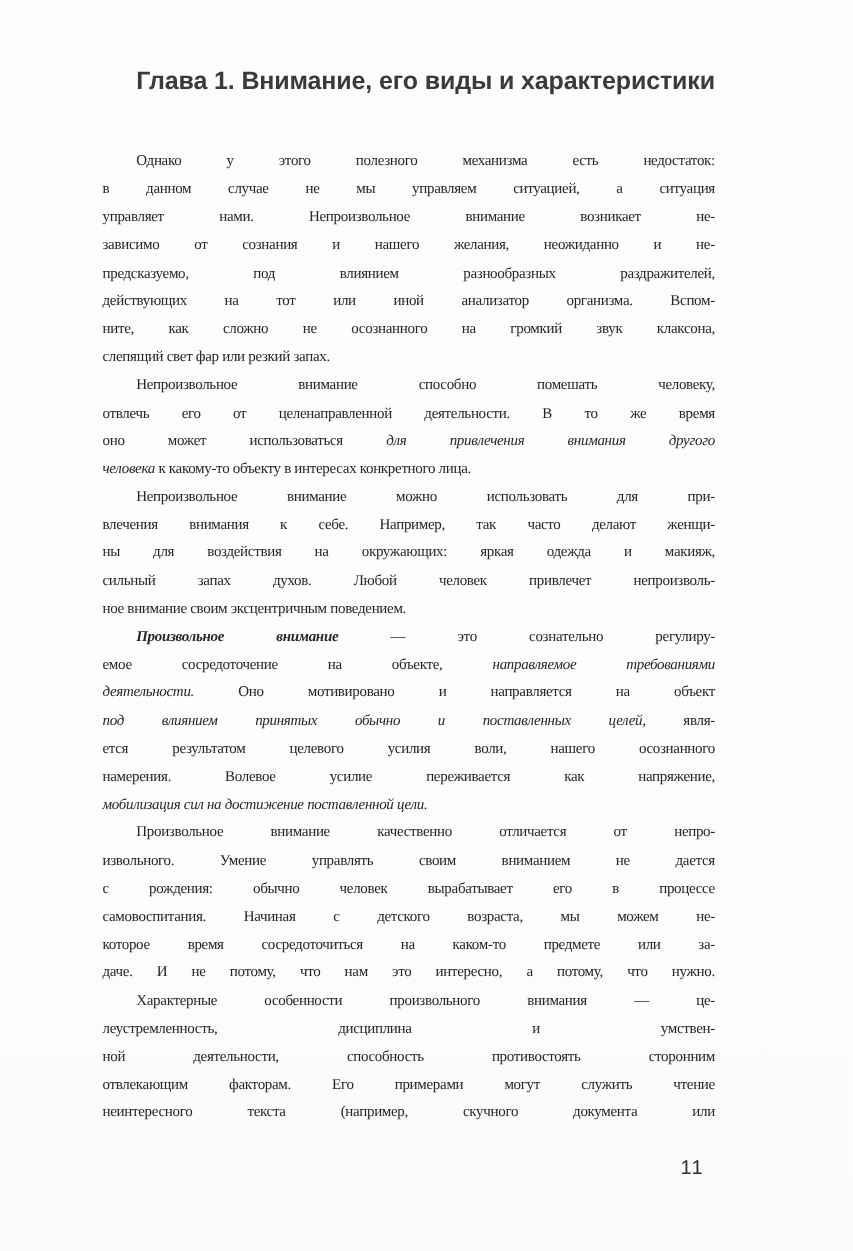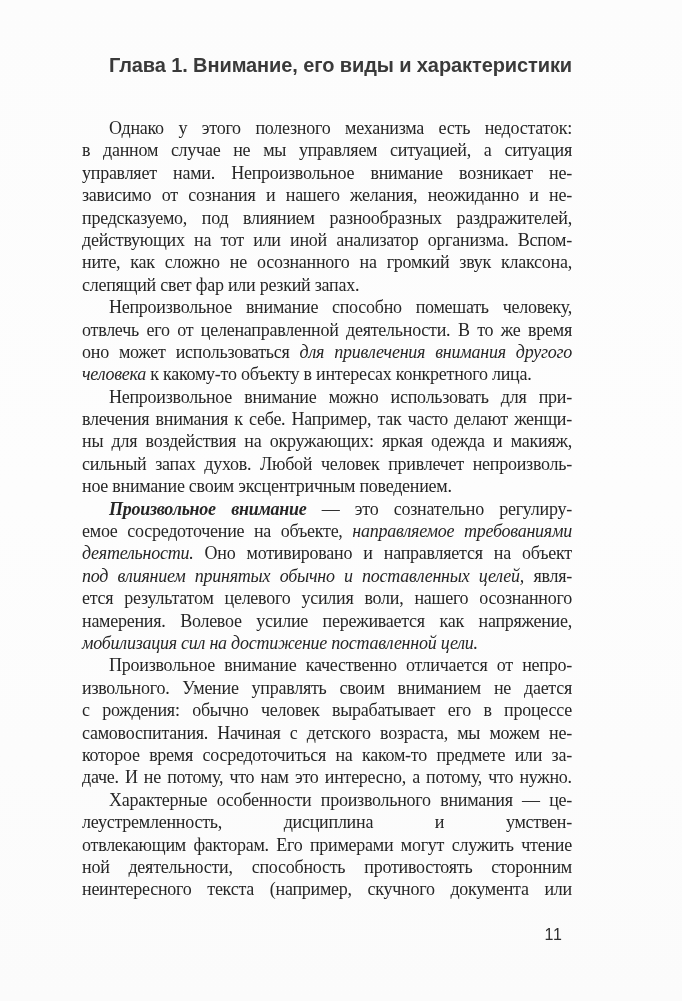--- a/index.html
+++ b/index.html
@@ -29,21 +29,21 @@
     font-size: 20px;
     font-weight: 600;
     color: #3a3a3a;
     letter-spacing: -0.1px;
   }
   .text-block {
     position: absolute;
     left: 82px;
     top: 117px;
     width: 490px;
-    font-size: 18px;
+    font-size: 12px;
     line-height: 22.4px;
     color: #262626;
     letter-spacing: -0.25px;
   }
   .line {
     height: 22.4px;
     white-space: nowrap;
   }
   .line.just {
     display: flex;
@@ -335,36 +335,36 @@
         <span>—</span>
         <span>це-</span>
       </div>
       <div class="line just">
         <span>леустремленность,</span>
         <span>дисциплина</span>
         <span>и</span>
         <span>умствен-</span>
       </div>
       <div class="line just">
+        <span>ной</span>
+        <span>деятельности,</span>
+        <span>способность</span>
+        <span>противостоять</span>
+        <span>сторонним</span>
+      </div>
+      <div class="line just">
         <span>отвлекающим</span>
         <span>факторам.</span>
         <span>Его</span>
         <span>примерами</span>
         <span>могут</span>
         <span>служить</span>
         <span>чтение</span>
       </div>
       <div class="line just">
-        <span>ной</span>
-        <span>деятельности,</span>
-        <span>способность</span>
-        <span>противостоять</span>
-        <span>сторонним</span>
-      </div>
-      <div class="line just">
         <span>неинтересного</span>
         <span>текста</span>
         <span>(например,</span>
         <span>скучного</span>
         <span>документа</span>
         <span>или</span>
       </div>
     </div>
 
   <div class="page-number">11</div>

